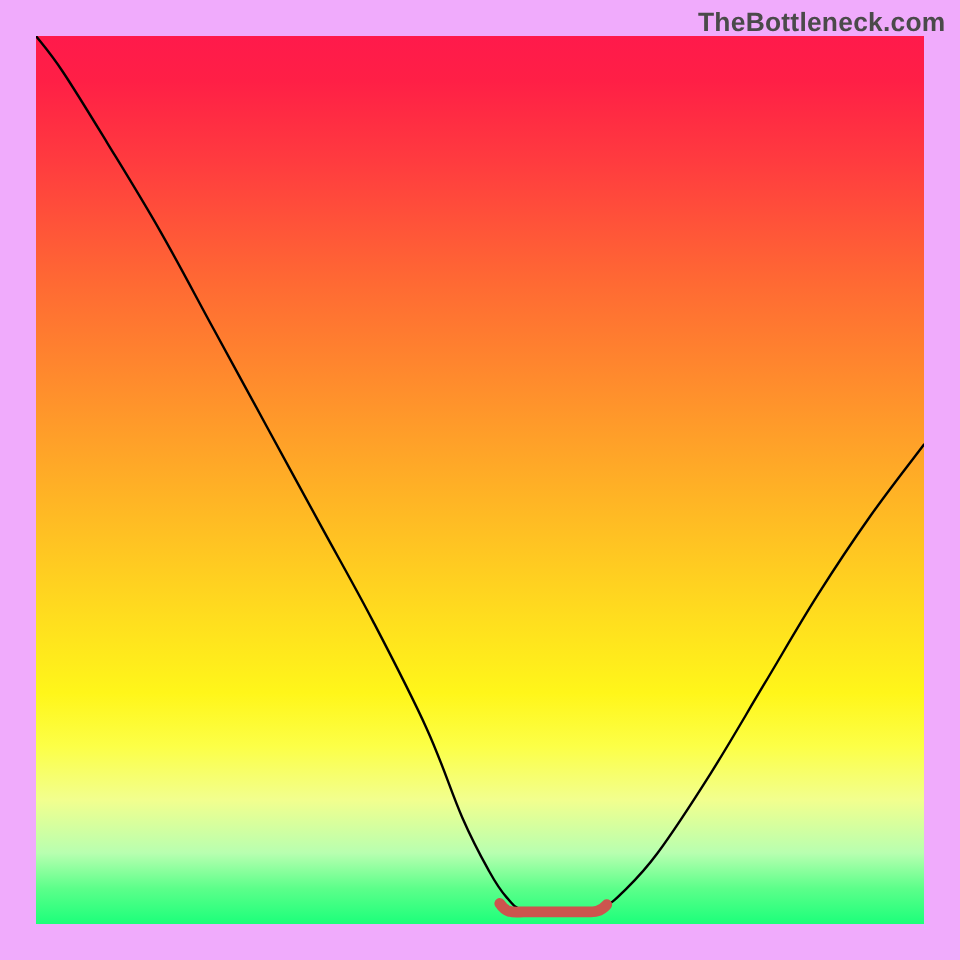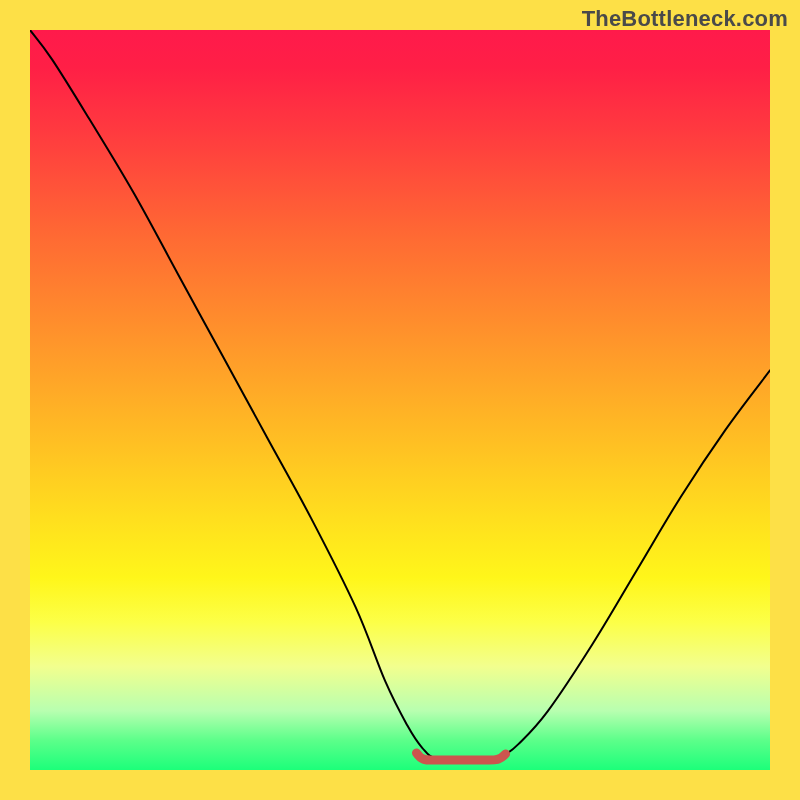--- a/index.html
+++ b/index.html
@@ -8,21 +8,21 @@
     background: #000;
     width: 800px;
     height: 800px;
     overflow: hidden;
     font-family: Arial, Helvetica, sans-serif;
   }
   .frame {
     position: relative;
     width: 800px;
     height: 800px;
-    background: #fde047;
+    background: #f0abfc;
   }
   .watermark {
     position: absolute;
     top: 6px;
     right: 12px;
     color: #4a4a4a;
     font-size: 22px;
     font-weight: 600;
     letter-spacing: 0.2px;
     z-index: 10;

